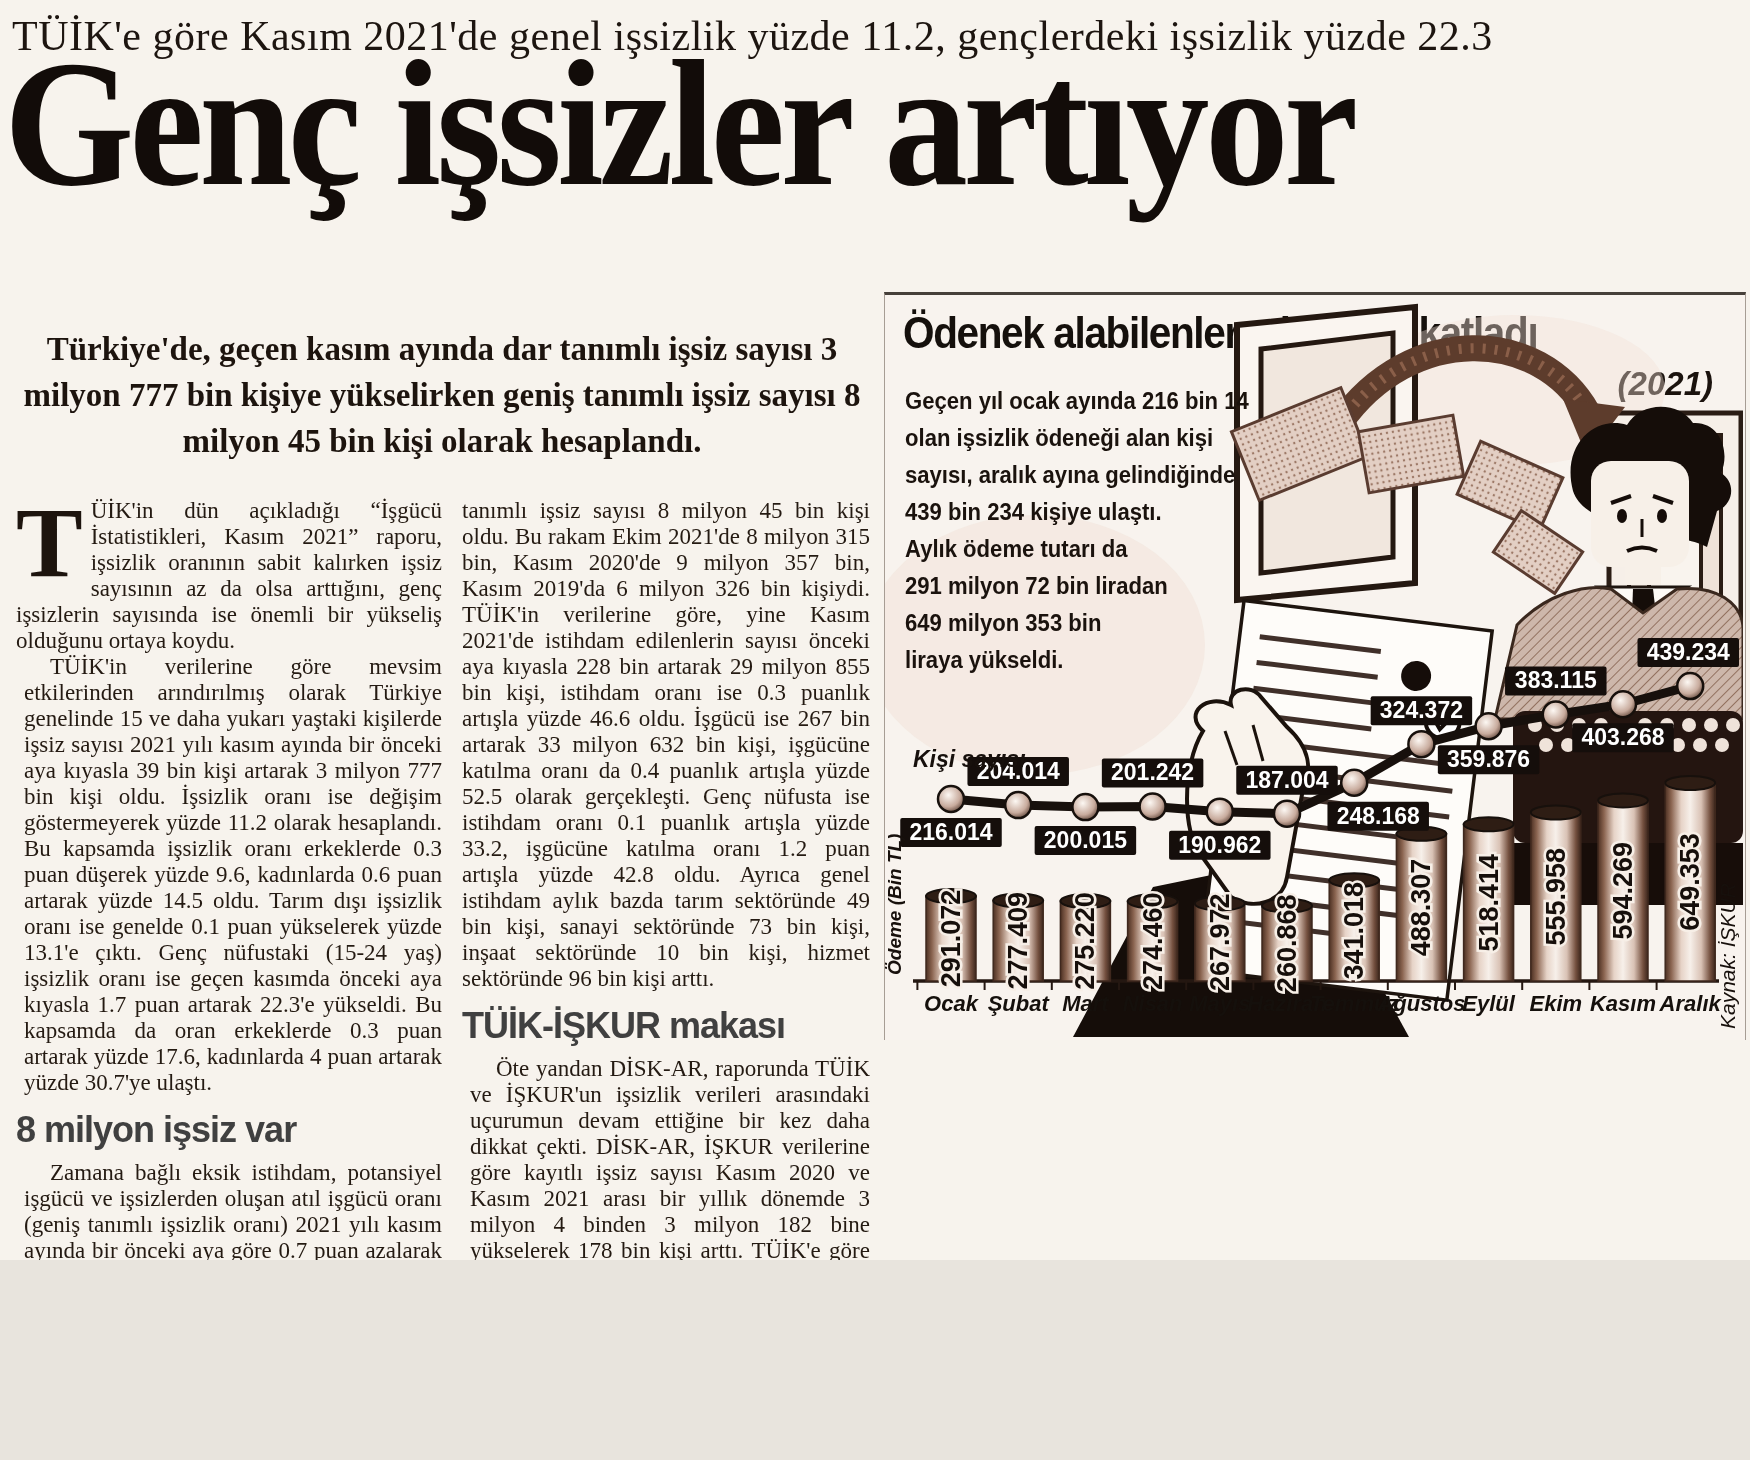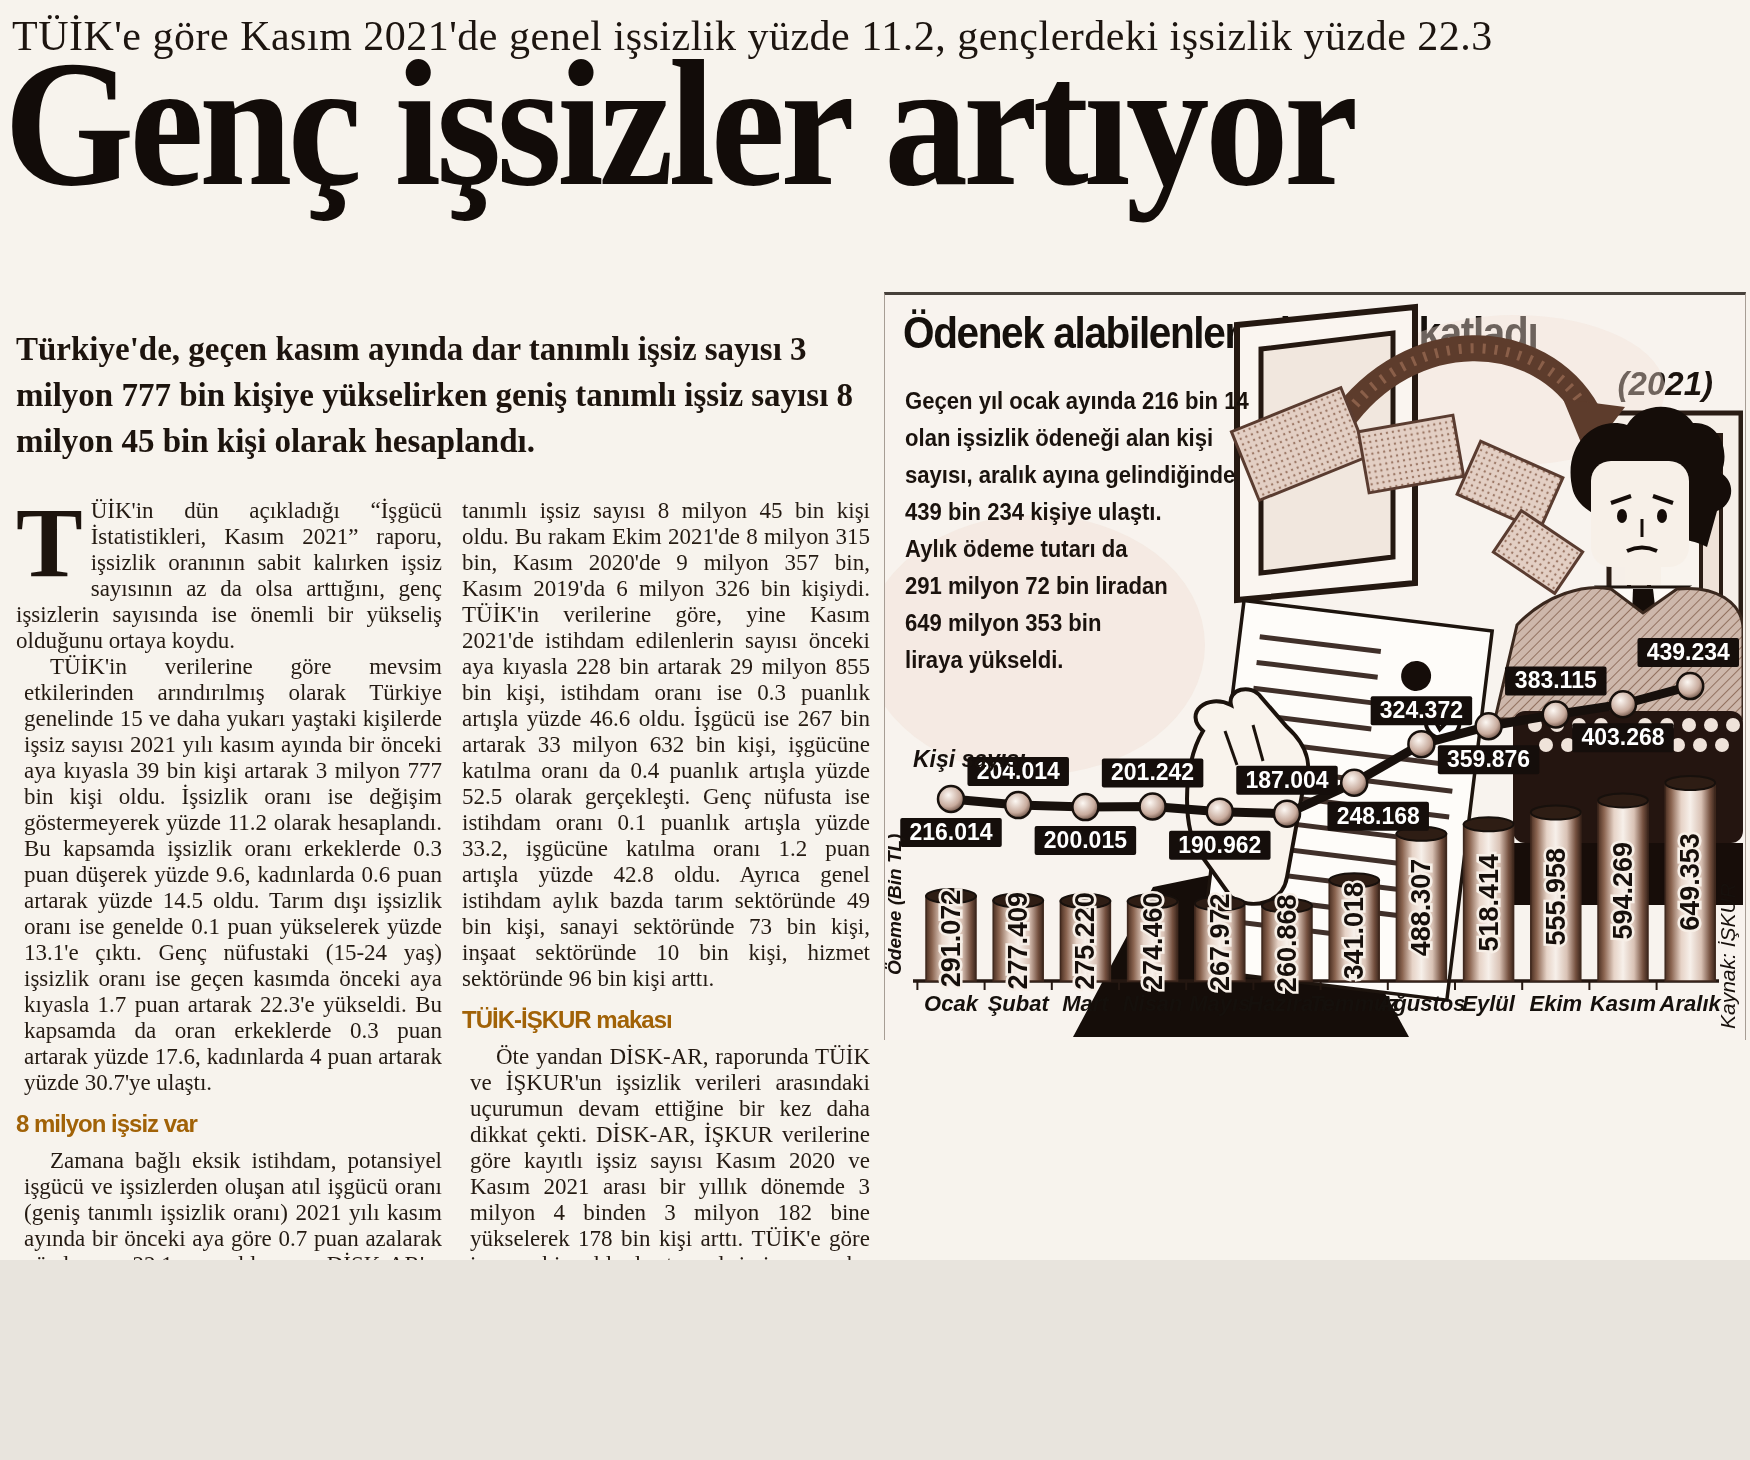--- a/index.html
+++ b/index.html
@@ -4,30 +4,30 @@
 <style>
   html,body{margin:0;padding:0;background:#e8e4dd;}
   .page{position:relative;width:1750px;height:1260px;background:#f7f3ed;overflow:hidden;
         color:#231a14;font-family:"Liberation Serif",serif;}
   .abs{position:absolute;}
   .kicker{left:12px;top:12px;font-size:42px;font-weight:500;letter-spacing:.5px;
           white-space:nowrap;transform:scaleX(1.0);transform-origin:0 0;color:#1d1510;}
   .headline{left:4px;top:34px;font-size:180px;line-height:1;font-weight:bold;
             letter-spacing:-5px;white-space:nowrap;transform:scaleX(.93);
             transform-origin:0 0;color:#120c09;}
-  .lede{left:16px;top:326px;width:852px;font-size:33px;line-height:1.4;font-weight:bold;color:#1d140e;}
+  .lede{left:16px;top:326px;width:852px;font-size:33px;line-height:1.4;font-weight:bold;color:#1d140e;text-align:center;}
   .col{top:498px;font-size:23px;line-height:26px;text-align:justify;color:#241a12;}
   .col1{left:16px;width:426px;}
   .col2{left:462px;width:408px;}
   .col p{margin:0;}
   .col p.indent{text-indent:26px;margin-left:8px;}
   .dropcap{float:left;font-size:100px;line-height:.78em;font-weight:bold;
            padding:6px 8px 0 0;color:#1d140e;}
-  .subhead{font-family:"Liberation Sans",sans-serif;font-weight:bold;font-size:24px;
-           line-height:1;letter-spacing:-1px;margin:16px 0 12px 0;color:#a16207;}
+  .subhead{font-family:"Liberation Sans",sans-serif;font-weight:bold;font-size:36px;
+           line-height:1;letter-spacing:-1px;margin:16px 0 12px 0;color:#404040;}
   .byline-b{font-weight:bold;}
   .info-box{left:884px;top:292px;width:860px;height:745px;background:#f8f3ee;
             border-top:3px solid #46403a;border-left:1px solid #a79d94;border-right:1px solid #a79d94;
             font-family:"Liberation Sans",sans-serif;}
   .info-title{left:18px;top:12px;font-size:45px;font-weight:bold;letter-spacing:-1.5px;
               white-space:nowrap;transform:scaleX(.9);transform-origin:0 0;color:#15100c;}
   .info-year{right:32px;top:70px;font-size:33px;font-weight:bold;font-style:italic;color:#1a120d;}
   .info-intro{left:20px;top:88px;transform:scaleX(.94);transform-origin:0 0;color:#1a120d;}
   .info-intro div{font-size:23.5px;font-weight:bold;line-height:37px;white-space:nowrap;}
   .illus,.chart{position:absolute;left:0;}

